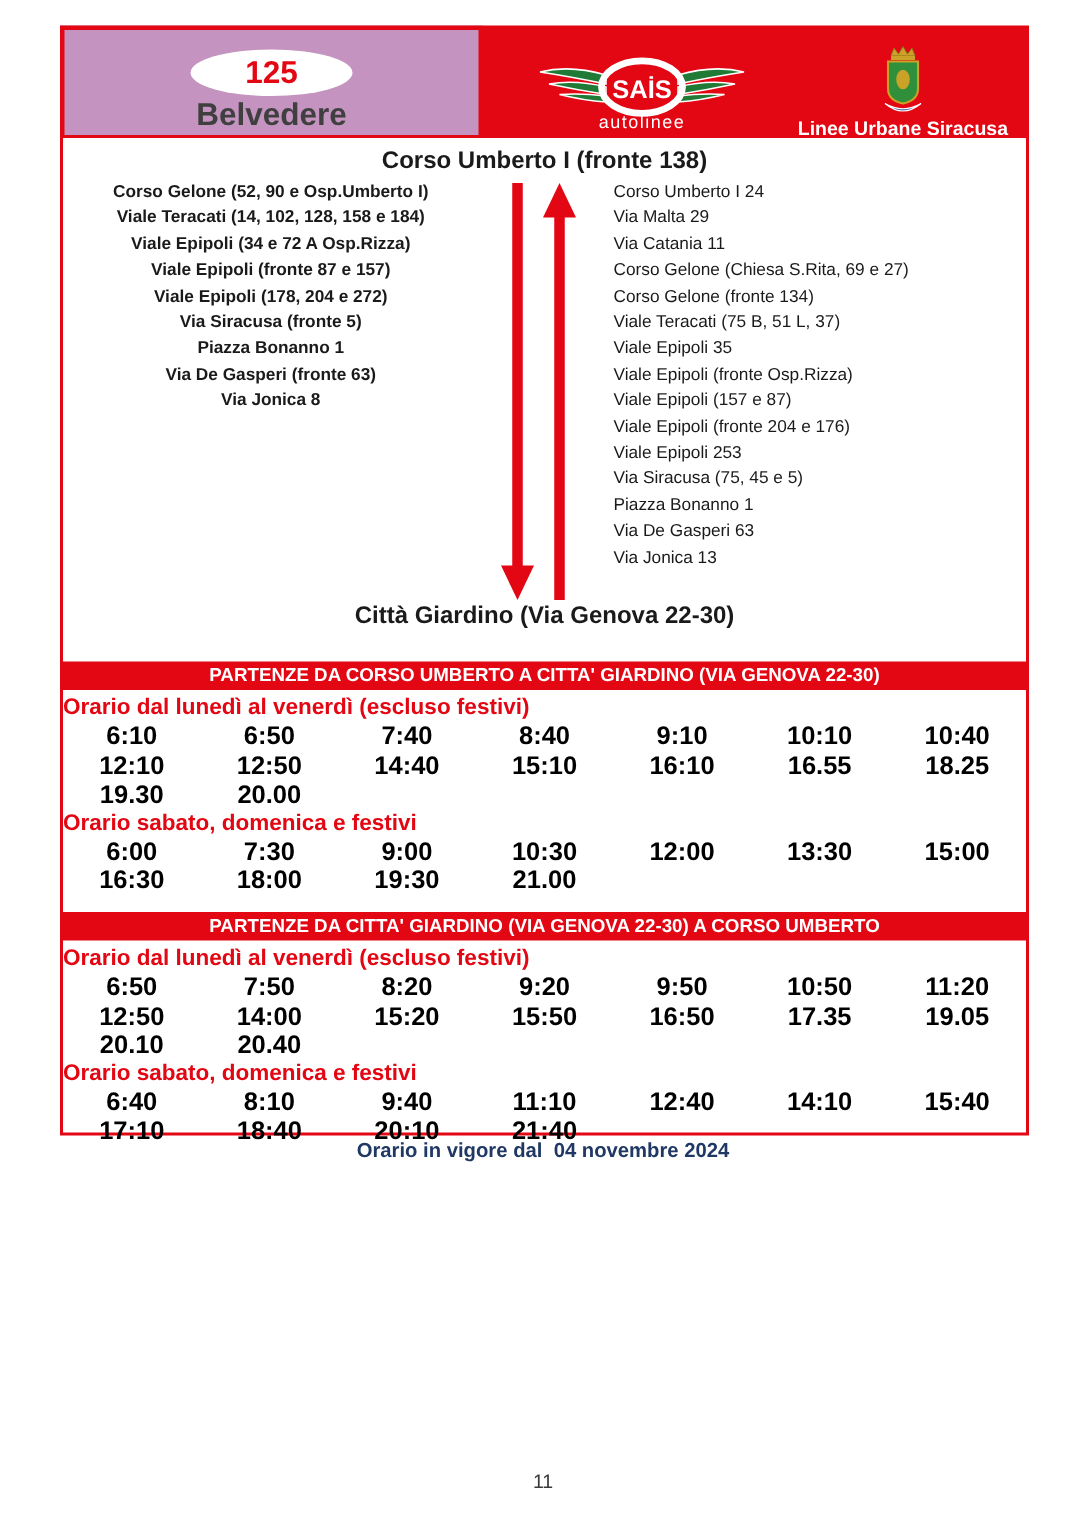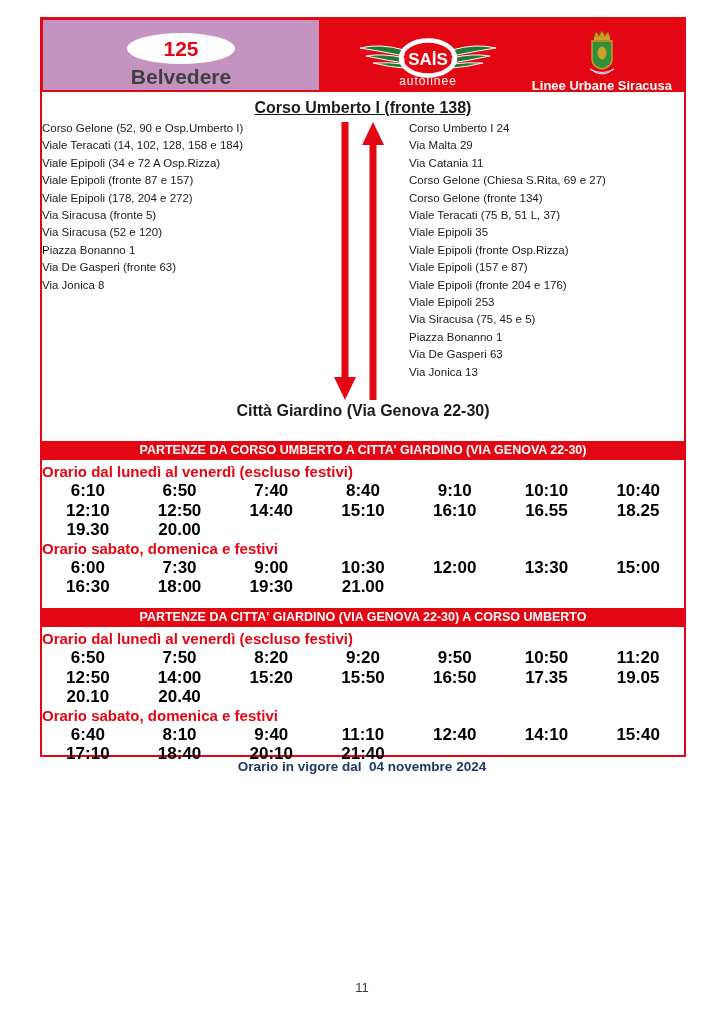--- a/index.html
+++ b/index.html
@@ -24,24 +24,24 @@
   }
   .logo-wrap { margin-left:36px; display:flex; flex-direction:column; align-items:center; }
   .crest-wrap { margin-right:14px; display:flex; flex-direction:column; align-items:center; }
   .network-label { color:#ffffff; font-weight:bold; font-size:13px; margin-top:1px; white-space:nowrap; }
   
   .panel {
     position:absolute; left:40px; top:90px; width:646px; height:667px; box-sizing:border-box;
     border:2px solid #e30613; background:#ffffff;
   }
   .route-title { text-align:center; font-weight:bold; font-size:16px; color:#1a1a1a; }
-  .route-title.top { margin-top:7px;text-decoration:underline; }
+  .route-title.top { margin-top:7px; }
   .route-title.bottom { margin-top:0px; }
   .route-body { display:flex; margin-top:3px; }
-  .stops-left  { width:277px; text-align:left; }
+  .stops-left  { width:277px; text-align:center;font-weight:bold; }
   .stops-mid   { width:88px;  display:flex; justify-content:center; }
   .stops-right { flex:1; text-align:left; padding-left:2px; }
   .stop { font-size:11.5px; line-height:17.4px; color:#1a1a1a; white-space:nowrap; }
   
   .banner {
     position:absolute; left:0; right:0; height:19px; background:#e30613;
     color:#ffffff; font-weight:bold; font-size:12.5px; text-align:center; line-height:19px;
   }
   .banner.b1 { top:349px; }
   .banner.b2 { top:516px; }
@@ -108,21 +108,20 @@
     <div class="route-title top">Corso Umberto I (fronte 138)</div>
 
     <div class="route-body">
       <div class="stops-left">
           <div class="stop">Corso Gelone (52, 90 e Osp.Umberto I)</div>
           <div class="stop">Viale Teracati (14, 102, 128, 158 e 184)</div>
           <div class="stop">Viale Epipoli (34 e 72 A Osp.Rizza)</div>
           <div class="stop">Viale Epipoli (fronte 87 e 157)</div>
           <div class="stop">Viale Epipoli (178, 204 e 272)</div>
           <div class="stop">Via Siracusa (fronte 5)</div>
-          <div class="stop">Via Siracusa (52 e 120)</div>
           <div class="stop">Piazza Bonanno 1</div>
           <div class="stop">Via De Gasperi (fronte 63)</div>
           <div class="stop">Via Jonica 8</div>
         </div>
       <div class="stops-mid">
         <svg width="88" height="282" viewBox="0 0 88 282">
           <g fill="#e30613">
             <rect x="22.5" y="2" width="7" height="257"></rect>
             <polygon points="15,257 37,257 26,280"></polygon>
           </g>

